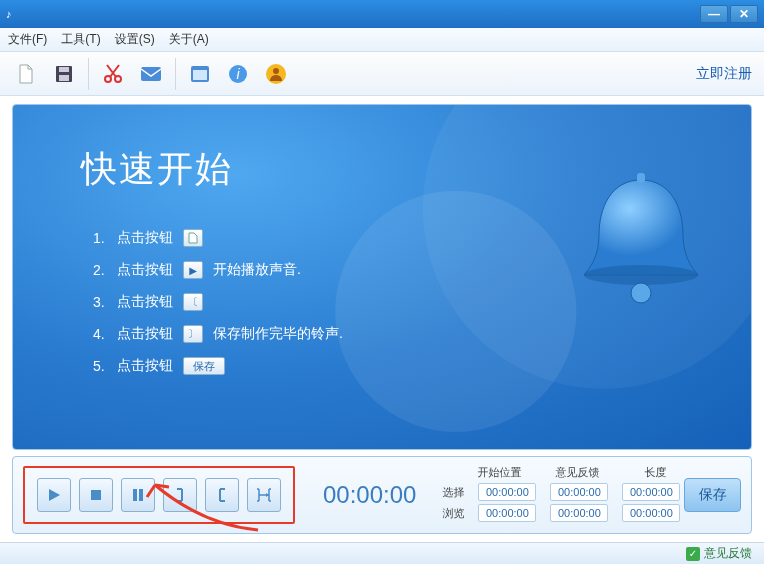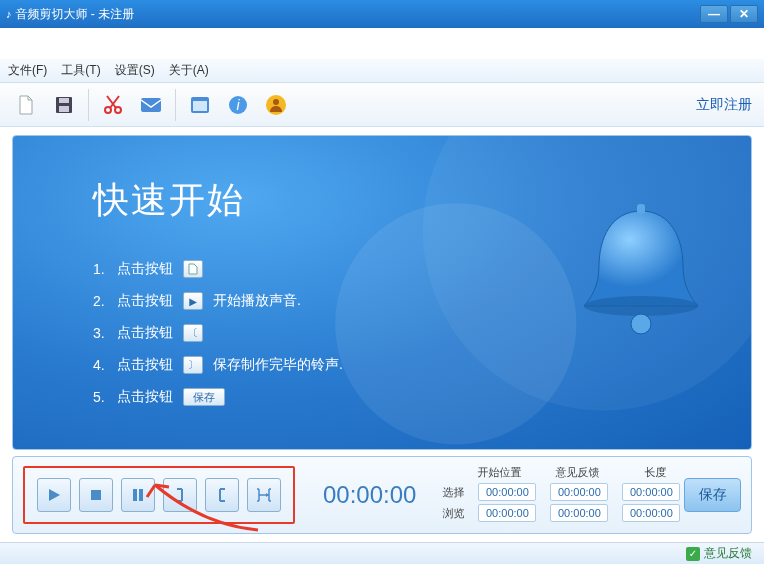--- a/index.html
+++ b/index.html
@@ -6,35 +6,35 @@
 body { background: #d4d0c8; width: 764px; height: 564px; overflow: hidden; }
 
 .window { width: 764px; height: 564px; background: #fff; display: flex; flex-direction: column; }
 
 .titlebar { height: 28px; background: linear-gradient(to bottom, #2b8de3, #1f6fc4); display: flex; align-items: center; padding: 0 6px; color: #fff; font-size: 12px; }
 .titlebar .note-icon { font-size: 11px; margin-right: 4px; }
 .titlebar .controls { margin-left: auto; display: flex; gap: 2px; }
 .titlebar .ctrl { width: 28px; height: 18px; background: linear-gradient(to bottom,#5aa9e6,#3a8cd0); border: 1px solid #2a6fb0; border-radius: 2px; display: flex; align-items: center; justify-content: center; color: #fff; font-size: 12px; font-weight: bold; }
 .titlebar .ctrl.close { background: linear-gradient(to bottom,#5aa9e6,#3a8cd0); }
 
-.menubar { height: 24px; background: linear-gradient(to bottom,#f7fbff,#e8f2fb); display: flex; align-items: center; padding: 8px 8px; font-size: 12px; gap: 14px; color: #333; border-bottom: 1px solid #d0e0f0; margin-top: 31px; }
+.menubar { height: 24px; background: linear-gradient(to bottom,#f7fbff,#e8f2fb); display: flex; align-items: center; padding: 8px 8px; font-size: 12px; gap: 14px; color: #333; border-bottom: 1px solid #d0e0f0; }
 .menubar .menu-item { }
 
 .toolbar { height: 44px; background: linear-gradient(to bottom,#fdfdfd,#ebf3fb); border-bottom: 1px solid #d0e0f0; display: flex; align-items: center; padding: 0 12px; }
 .tb-group { display: flex; align-items: center; gap: 10px; }
 .tb-sep { width: 1px; height: 32px; background: #d0d8e0; margin: 0 10px; }
 .tb-btn { width: 28px; height: 28px; display: flex; align-items: center; justify-content: center; }
 .register-link { margin-left: auto; color: #1a5fb4; font-size: 14px; }
 
 .main-panel { margin: 8px 12px 6px 12px; flex: 1; border: 1px solid #9fc5e8; border-radius: 4px; background: radial-gradient(ellipse at 30% 20%, #4fa8f0 0%, #2a7cd0 50%, #1560b8 100%); position: relative; overflow: hidden; color: #fff; }
 .main-panel::before { content:''; position:absolute; inset:0; background:
   radial-gradient(circle at 60% 60%, rgba(255,255,255,0.08) 0 120px, transparent 121px),
   radial-gradient(circle at 80% 30%, rgba(255,255,255,0.05) 0 180px, transparent 181px);
   pointer-events:none; }
-.quick-title { position: absolute; left: 80px; top: 40px; font-size: 36px; font-weight: 300; letter-spacing: 2px; }
+.quick-title { position: absolute; left: 68px; top: 40px; font-size: 36px; font-weight: 300; letter-spacing: 2px; }
 .steps { position: absolute; left: 80px; top: 110px; font-size: 14px; }
 .steps li { list-style: none; margin: 14px 0; display: flex; align-items: center; gap: 6px; }
 .steps .num { width: 18px; }
 .inline-btn { display:inline-flex; align-items:center; justify-content:center; width: 20px; height: 18px; background: linear-gradient(to bottom,#fefefe,#d8e8f6); border: 1px solid #8ab0d0; border-radius: 2px; color:#2a6bb0; font-size:10px; vertical-align: middle; margin: 0 4px; }
 .inline-btn.save-sm { width: 42px; font-size: 11px; color:#2a6bb0; }
 .bell { position:absolute; right: 40px; top: 60px; }
 
 .bottom-panel { margin: 0 12px 8px 12px; height: 78px; border: 1px solid #9fc5e8; border-radius: 4px; background: linear-gradient(to bottom,#f6fbff,#e6f1fb); display: flex; align-items: center; padding: 0 10px; position: relative; }
 
 .playback { display: flex; gap: 8px; border: 2px solid #e83a2a; border-radius: 2px; padding: 10px 12px; }
@@ -58,21 +58,20 @@
 .arrow { position:absolute; left: 130px; bottom: -2px; pointer-events:none; }
 
 </style>
 </head>
 <body>
 
 <div class="window">
 
   <div class="titlebar">
     <span class="note-icon">♪</span>
-    <span>音频剪切大师 - 未注册</span>
     <div class="controls">
       <div class="ctrl">—</div>
       <div class="ctrl close">✕</div>
     </div>
   </div>
 
   <div class="menubar">
     <span class="menu-item">文件(F)</span>
     <span class="menu-item">工具(T)</span>
     <span class="menu-item">设置(S)</span>

